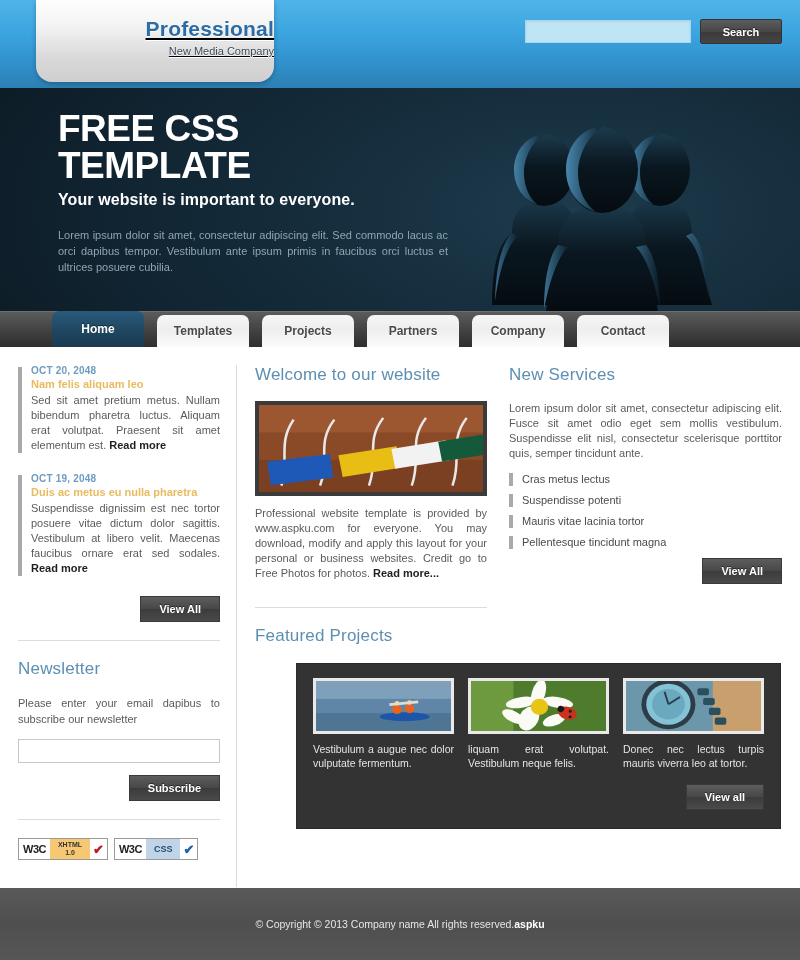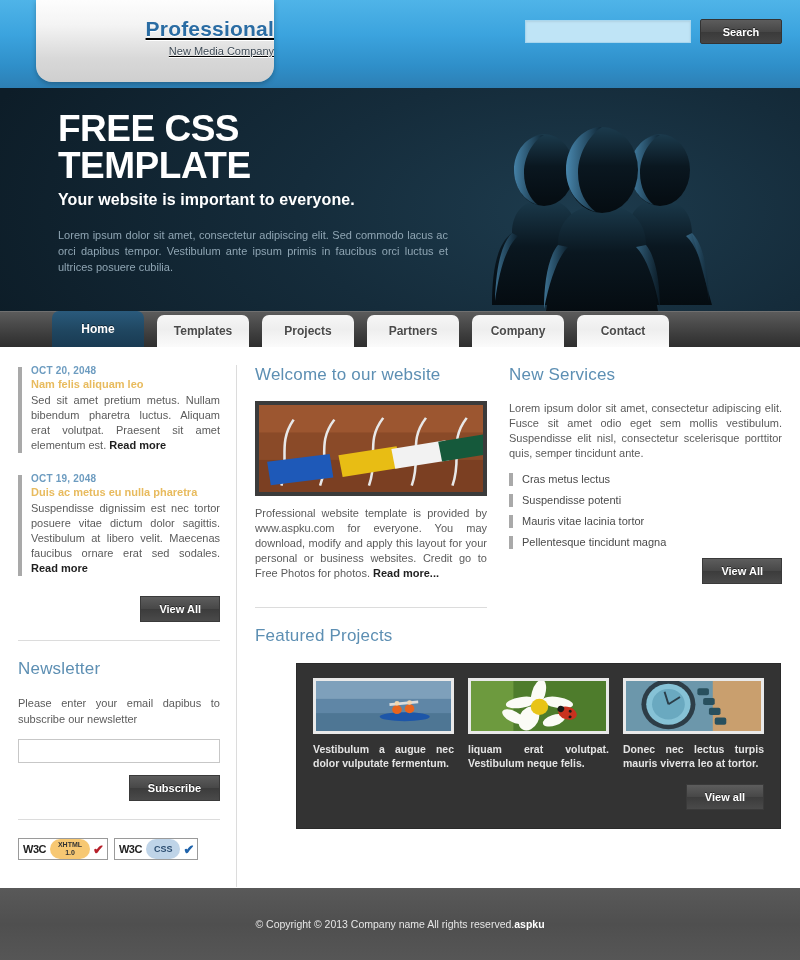--- a/index.html
+++ b/index.html
@@ -172,21 +172,21 @@
     display: flex; align-items: stretch; height: 22px;
     border: 1px solid #9a9a9a; background: #fff; overflow: hidden;
   }
   .badge .w3c {
     display: flex; align-items: center; padding: 0 4px;
     font-size: 11px; font-weight: bold; color: #222; letter-spacing: -.5px;
     background: #fff;
   }
   .badge .kind {
     display: flex; flex-direction: column; align-items: center; justify-content: center;
-    padding: 0 8px; font-size: 7px; font-weight: bold; line-height: 8px; color: #333; border-radius: 10px;
+    padding: 0 8px; font-size: 7px; font-weight: bold; line-height: 8px; color: #333;
   }
   .badge.xhtml .kind { background: #f7c873; }
   .badge.css .kind { background: #bfd4e8; font-size: 9px; color: #2b4c6f; }
   .badge .tick { display: flex; align-items: center; padding: 0 3px; font-size: 13px; font-weight: bold; }
   .badge.xhtml .tick { color: #b7202a; }
   .badge.css .tick { color: #1f63ab; }
 
   .photo {
     border: 4px solid #3b3b3b;
     width: 100%; height: 95px; display: block; overflow: hidden;
@@ -206,21 +206,21 @@
     width: 4px; height: 13px; background: #a9a9a9;
   }
 
   .featured-box {
     background: #333333; padding: 14px 16px 18px 16px;
     border: 1px solid #2a2a2a;
   }
   .fp-grid { display: flex; gap: 14px; }
   .fp-item { flex: 1; }
   .fp-photo { border: 3px solid #e9e9e9; width: 100%; height: 56px; display: block; overflow: hidden; }
-  .fp-cap { font-size: 10.5px; line-height: 14px; color: #e4e4e4; margin-top: 8px; text-align: justify; font-weight: bold; }
+  .fp-cap { font-size: 10.5px; line-height: 14px; color: #e4e4e4; margin-top: 8px; text-align: justify; }
 
   
   .footer {
     position: absolute; left: 0; bottom: 0; width: 800px; height: 72px;
     background: linear-gradient(to bottom, #595959 0%, #4f4f4f 50%, #565656 100%);
     display: flex; align-items: center; justify-content: center;
   }
   .footer-text { font-size: 10.5px; color: #e6e6e6; }
   .footer-text b { color: #ffffff; }
 </style>

